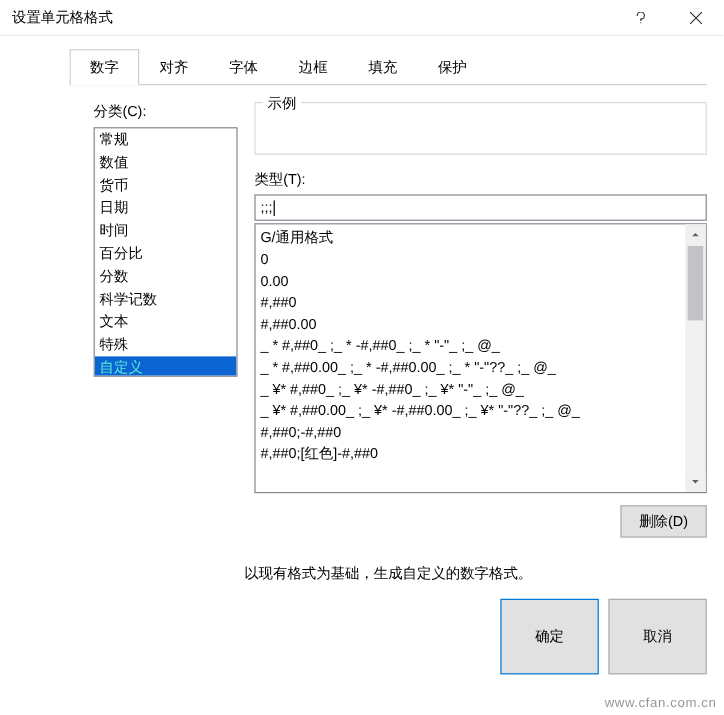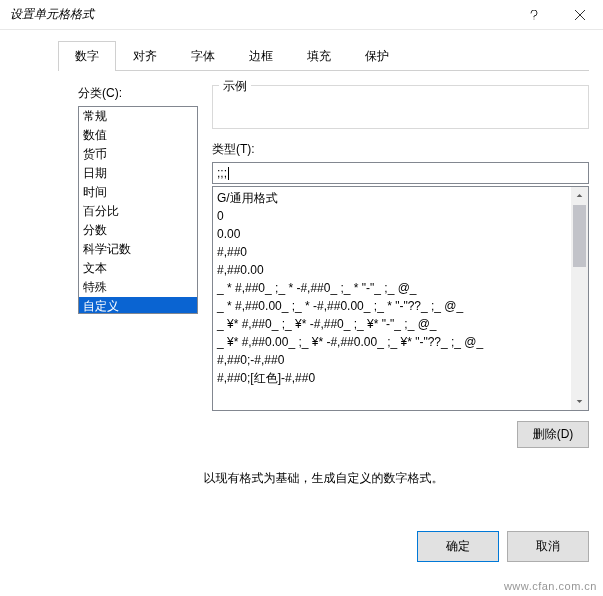--- a/index.html
+++ b/index.html
@@ -14,21 +14,21 @@
     position: relative;
   }
   .titlebar {
     height: 30px;
     display: flex;
     align-items: center;
     padding: 0 0 0 10px;
     border-bottom: 1px solid #e8e8e8;
     background: #fff;
   }
-  .titlebar .title { flex: 1; font-style: italic; }
+  .titlebar .title { flex: 1; }
   .tbtn {
     width: 46px;
     height: 30px;
     display: flex;
     align-items: center;
     justify-content: center;
     color: #333;
   }
   .tbtn svg { width: 10px; height: 10px; stroke: #333; stroke-width: 1; fill: none; }
   .content { padding: 10px 14px 0 14px; margin-left: 44px; }
@@ -59,21 +59,21 @@
   .label { margin-bottom: 4px; }
   .listbox {
     border: 1px solid #828790;
     height: 208px;
     overflow: hidden;
     background: #fff;
   }
   .listbox .item { padding: 1px 4px; }
   .listbox .item.selected {
     background: #0a64d2;
-    color: #ffffff;
+    color: #5eead4;
   }
   .right-col { flex: 1; }
   .groupbox {
     border: 1px solid #d9d9d9;
     margin-bottom: 12px;
     position: relative;
     height: 44px;
   }
   .groupbox-title {
     position: absolute;
@@ -150,21 +150,21 @@
     min-width: 72px;
   }
   .note { margin-top: 22px; margin-bottom: 10px; text-align: center; }
   .dlgbtns {
     position: absolute;
     right: 14px;
     bottom: 34px;
     display: flex;
     gap: 8px;
   }
-  .dlgbtns .btn { min-width: 82px; padding: 6px 14px; font-family: Liberation Mono, monospace; }
+  .dlgbtns .btn { min-width: 82px; padding: 22px 14px; font-family: Liberation Mono, monospace; }
   .btn.default { border: 1px solid #0078d7; background: #e1e1e1; }
   .watermark {
     position: absolute;
     right: 6px;
     bottom: 4px;
     font-size: 11px;
     color: rgba(60,60,60,0.55);
     letter-spacing: 0.5px;
     font-family: Arial, sans-serif;
   }

